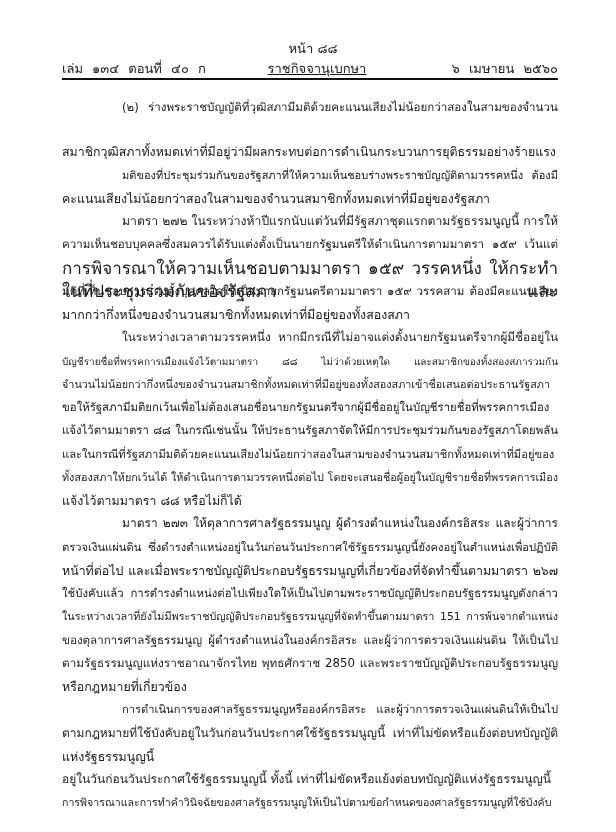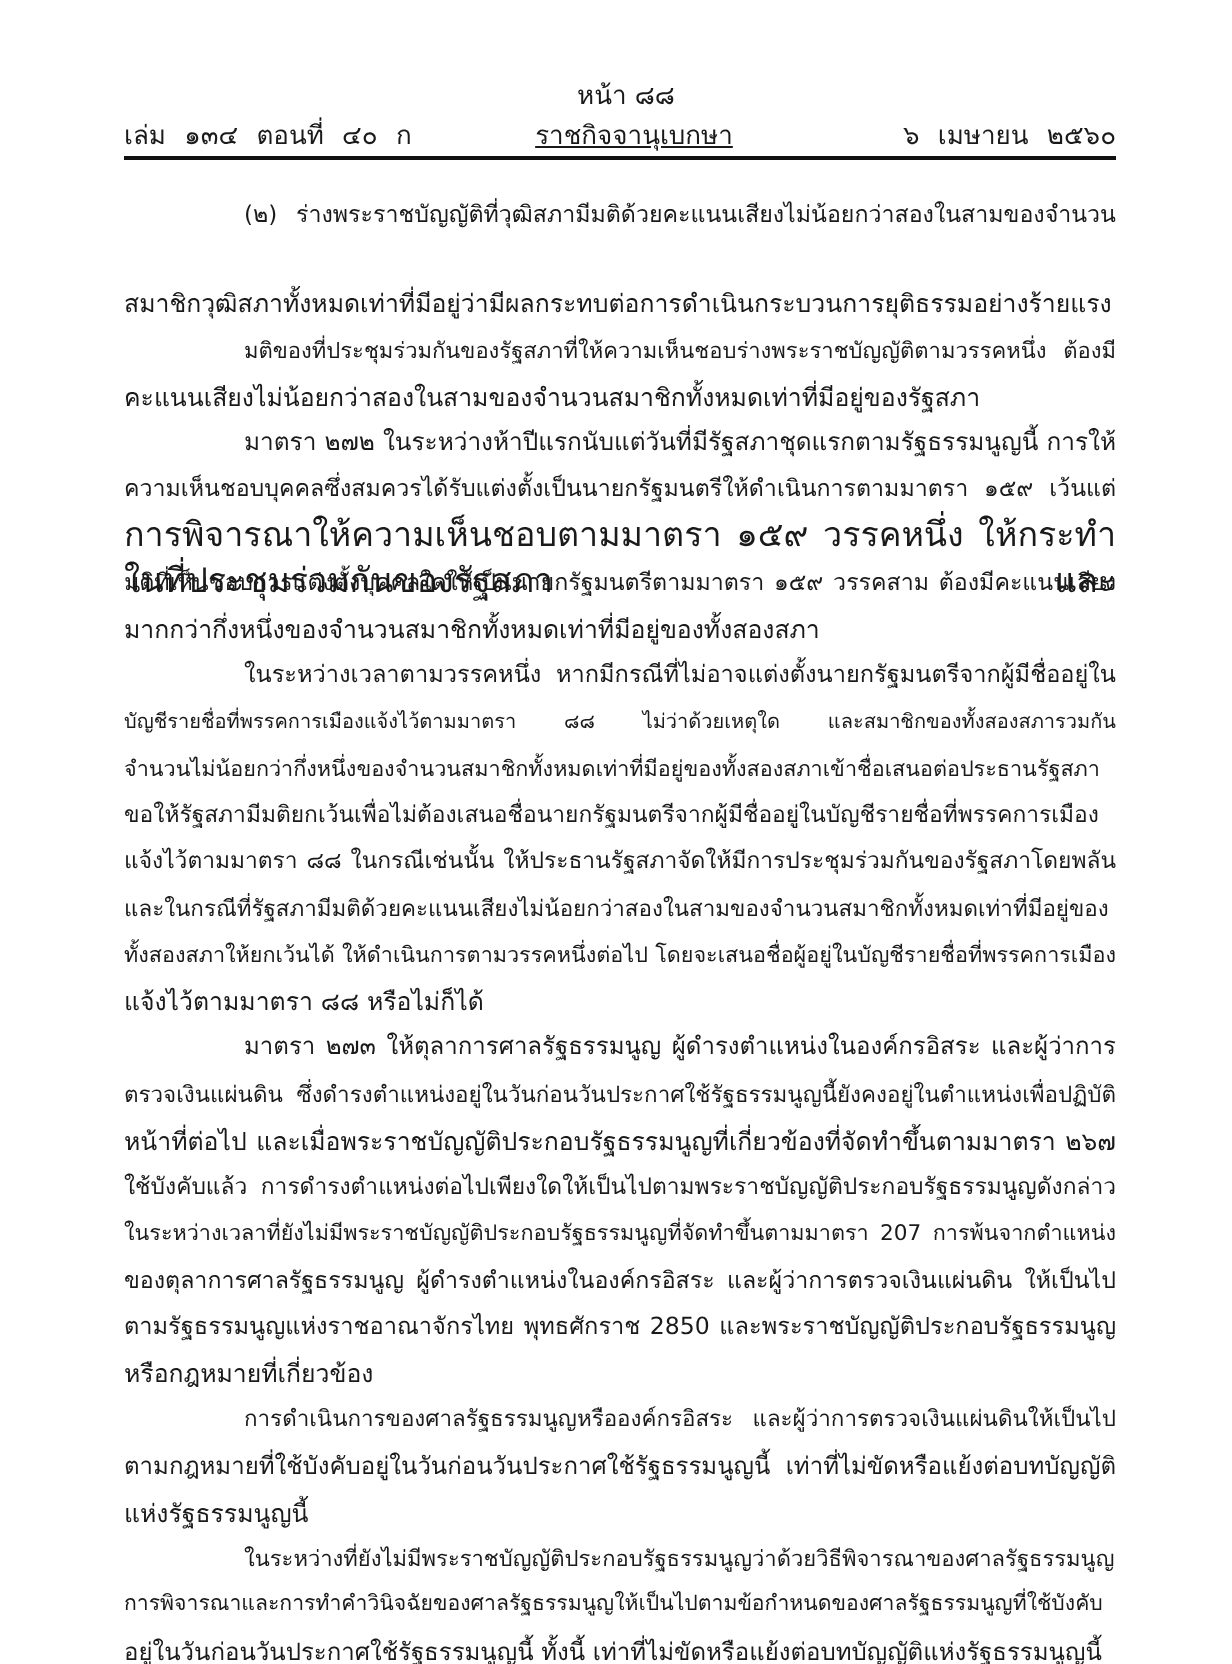--- a/index.html
+++ b/index.html
@@ -48,24 +48,23 @@
       <div class="line" style="white-space: normal; word-break: keep-all; font-size: 10.8px;">จำนวนไม่น้อยกว่ากึ่งหนึ่งของจำนวนสมาชิกทั้งหมดเท่าที่มีอยู่ของทั้งสองสภาเข้าชื่อเสนอต่อประธานรัฐสภา</div>
       <div class="line" style="white-space: normal; word-break: keep-all; font-size: 11.4px;">ขอให้รัฐสภามีมติยกเว้นเพื่อไม่ต้องเสนอชื่อนายกรัฐมนตรีจากผู้มีชื่ออยู่ในบัญชีรายชื่อที่พรรคการเมือง</div>
       <div class="line" style="white-space: normal; word-break: keep-all; font-size: 11.4px;">แจ้งไว้ตามมาตรา ๘๘ ในกรณีเช่นนั้น ให้ประธานรัฐสภาจัดให้มีการประชุมร่วมกันของรัฐสภาโดยพลัน</div>
       <div class="line" style="white-space: normal; word-break: keep-all; font-size: 11.2px;">และในกรณีที่รัฐสภามีมติด้วยคะแนนเสียงไม่น้อยกว่าสองในสามของจำนวนสมาชิกทั้งหมดเท่าที่มีอยู่ของ</div>
       <div class="line" style="white-space: normal; word-break: keep-all; font-size: 10.8px;">ทั้งสองสภาให้ยกเว้นได้ ให้ดำเนินการตามวรรคหนึ่งต่อไป โดยจะเสนอชื่อผู้อยู่ในบัญชีรายชื่อที่พรรคการเมือง</div>
       <div class="line last" style="white-space: normal; word-break: keep-all;">แจ้งไว้ตามมาตรา ๘๘ หรือไม่ก็ได้</div>
       <div class="line indent" style="white-space: normal; word-break: keep-all; font-size: 12px;">มาตรา ๒๗๓ ให้ตุลาการศาลรัฐธรรมนูญ ผู้ดำรงตำแหน่งในองค์กรอิสระ และผู้ว่าการ</div>
       <div class="line" style="white-space: normal; word-break: keep-all; font-size: 11.2px;">ตรวจเงินแผ่นดิน ซึ่งดำรงตำแหน่งอยู่ในวันก่อนวันประกาศใช้รัฐธรรมนูญนี้ยังคงอยู่ในตำแหน่งเพื่อปฏิบัติ</div>
       <div class="line" style="white-space: normal; word-break: keep-all;">หน้าที่ต่อไป และเมื่อพระราชบัญญัติประกอบรัฐธรรมนูญที่เกี่ยวข้องที่จัดทำขึ้นตามมาตรา ๒๖๗</div>
       <div class="line" style="white-space: normal; word-break: keep-all; font-size: 11.4px;">ใช้บังคับแล้ว การดำรงตำแหน่งต่อไปเพียงใดให้เป็นไปตามพระราชบัญญัติประกอบรัฐธรรมนูญดังกล่าว</div>
-      <div class="line" style="white-space: normal; word-break: keep-all; font-size: 10.8px;">ในระหว่างเวลาที่ยังไม่มีพระราชบัญญัติประกอบรัฐธรรมนูญที่จัดทำขึ้นตามมาตรา 207 การพ้นจากตำแหน่ง</div>
+      <div class="line" style="white-space: normal; word-break: keep-all; font-size: 10.8px;">ในระหว่างเวลาที่ยังไม่มีพระราชบัญญัติประกอบรัฐธรรมนูญที่จัดทำขึ้นตามมาตรา 151 การพ้นจากตำแหน่ง</div>
       <div class="line" style="white-space: normal; word-break: keep-all; font-size: 11.6px;">ของตุลาการศาลรัฐธรรมนูญ ผู้ดำรงตำแหน่งในองค์กรอิสระ และผู้ว่าการตรวจเงินแผ่นดิน ให้เป็นไป</div>
       <div class="line" style="white-space: normal; word-break: keep-all; font-size: 11.8px;">ตามรัฐธรรมนูญแห่งราชอาณาจักรไทย พุทธศักราช 2850 และพระราชบัญญัติประกอบรัฐธรรมนูญ</div>
       <div class="line last" style="white-space: normal; word-break: keep-all;">หรือกฎหมายที่เกี่ยวข้อง</div>
       <div class="line indent" style="white-space: normal; word-break: keep-all; font-size: 11.2px;">การดำเนินการของศาลรัฐธรรมนูญหรือองค์กรอิสระ และผู้ว่าการตรวจเงินแผ่นดินให้เป็นไป</div>
       <div class="line" style="white-space: normal; word-break: keep-all; font-size: 12px;">ตามกฎหมายที่ใช้บังคับอยู่ในวันก่อนวันประกาศใช้รัฐธรรมนูญนี้ เท่าที่ไม่ขัดหรือแย้งต่อบทบัญญัติ</div>
       <div class="line last" style="white-space: normal; word-break: keep-all;">แห่งรัฐธรรมนูญนี้</div>
-      <div class="line indent" style="white-space: normal; word-break: keep-all; font-size: 11px;">ในระหว่างที่ยังไม่มีพระราชบัญญัติประกอบรัฐธรรมนูญว่าด้วยวิธีพิจารณาของศาลรัฐธรรมนูญ</div>
+      <div class="line last" style="white-space: normal; word-break: keep-all; font-size: 12px;">อยู่ในวันก่อนวันประกาศใช้รัฐธรรมนูญนี้ ทั้งนี้ เท่าที่ไม่ขัดหรือแย้งต่อบทบัญญัติแห่งรัฐธรรมนูญนี้</div>
       <div class="line" style="white-space: normal; word-break: keep-all; font-size: 10.6px;">การพิจารณาและการทำคำวินิจฉัยของศาลรัฐธรรมนูญให้เป็นไปตามข้อกำหนดของศาลรัฐธรรมนูญที่ใช้บังคับ</div>
-      <div class="line last" style="white-space: normal; word-break: keep-all; font-size: 12px;">อยู่ในวันก่อนวันประกาศใช้รัฐธรรมนูญนี้ ทั้งนี้ เท่าที่ไม่ขัดหรือแย้งต่อบทบัญญัติแห่งรัฐธรรมนูญนี้</div>
     </div>
 </div>
 
 </body></html>

